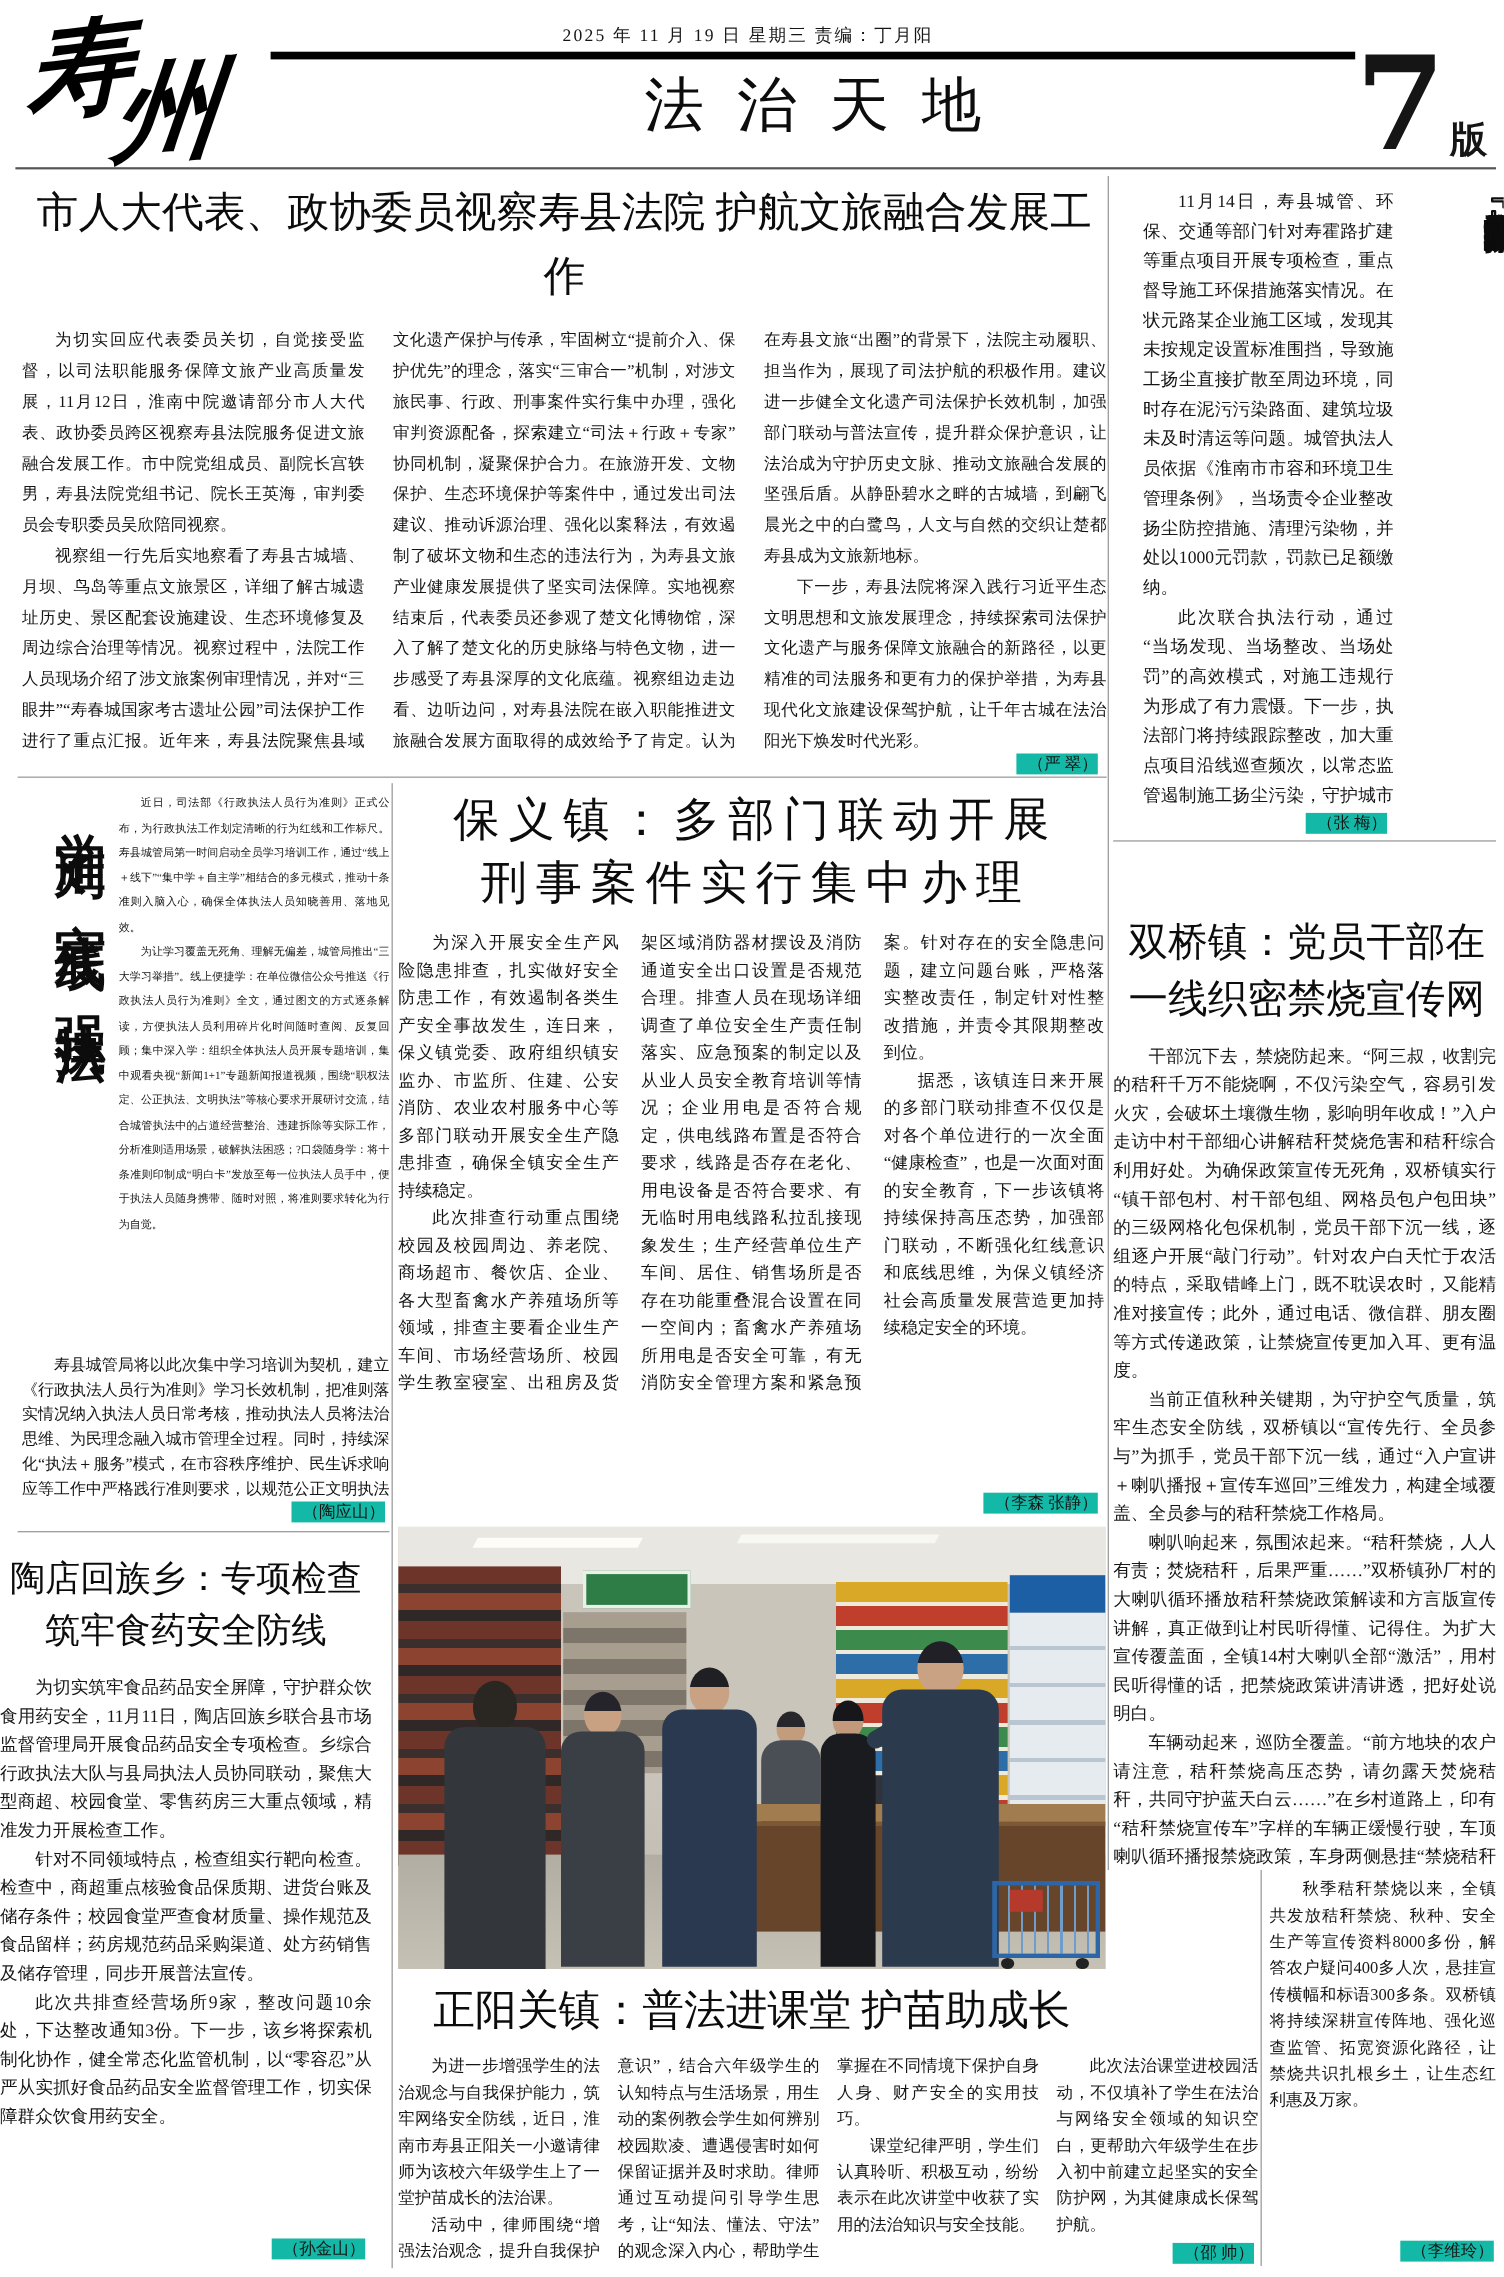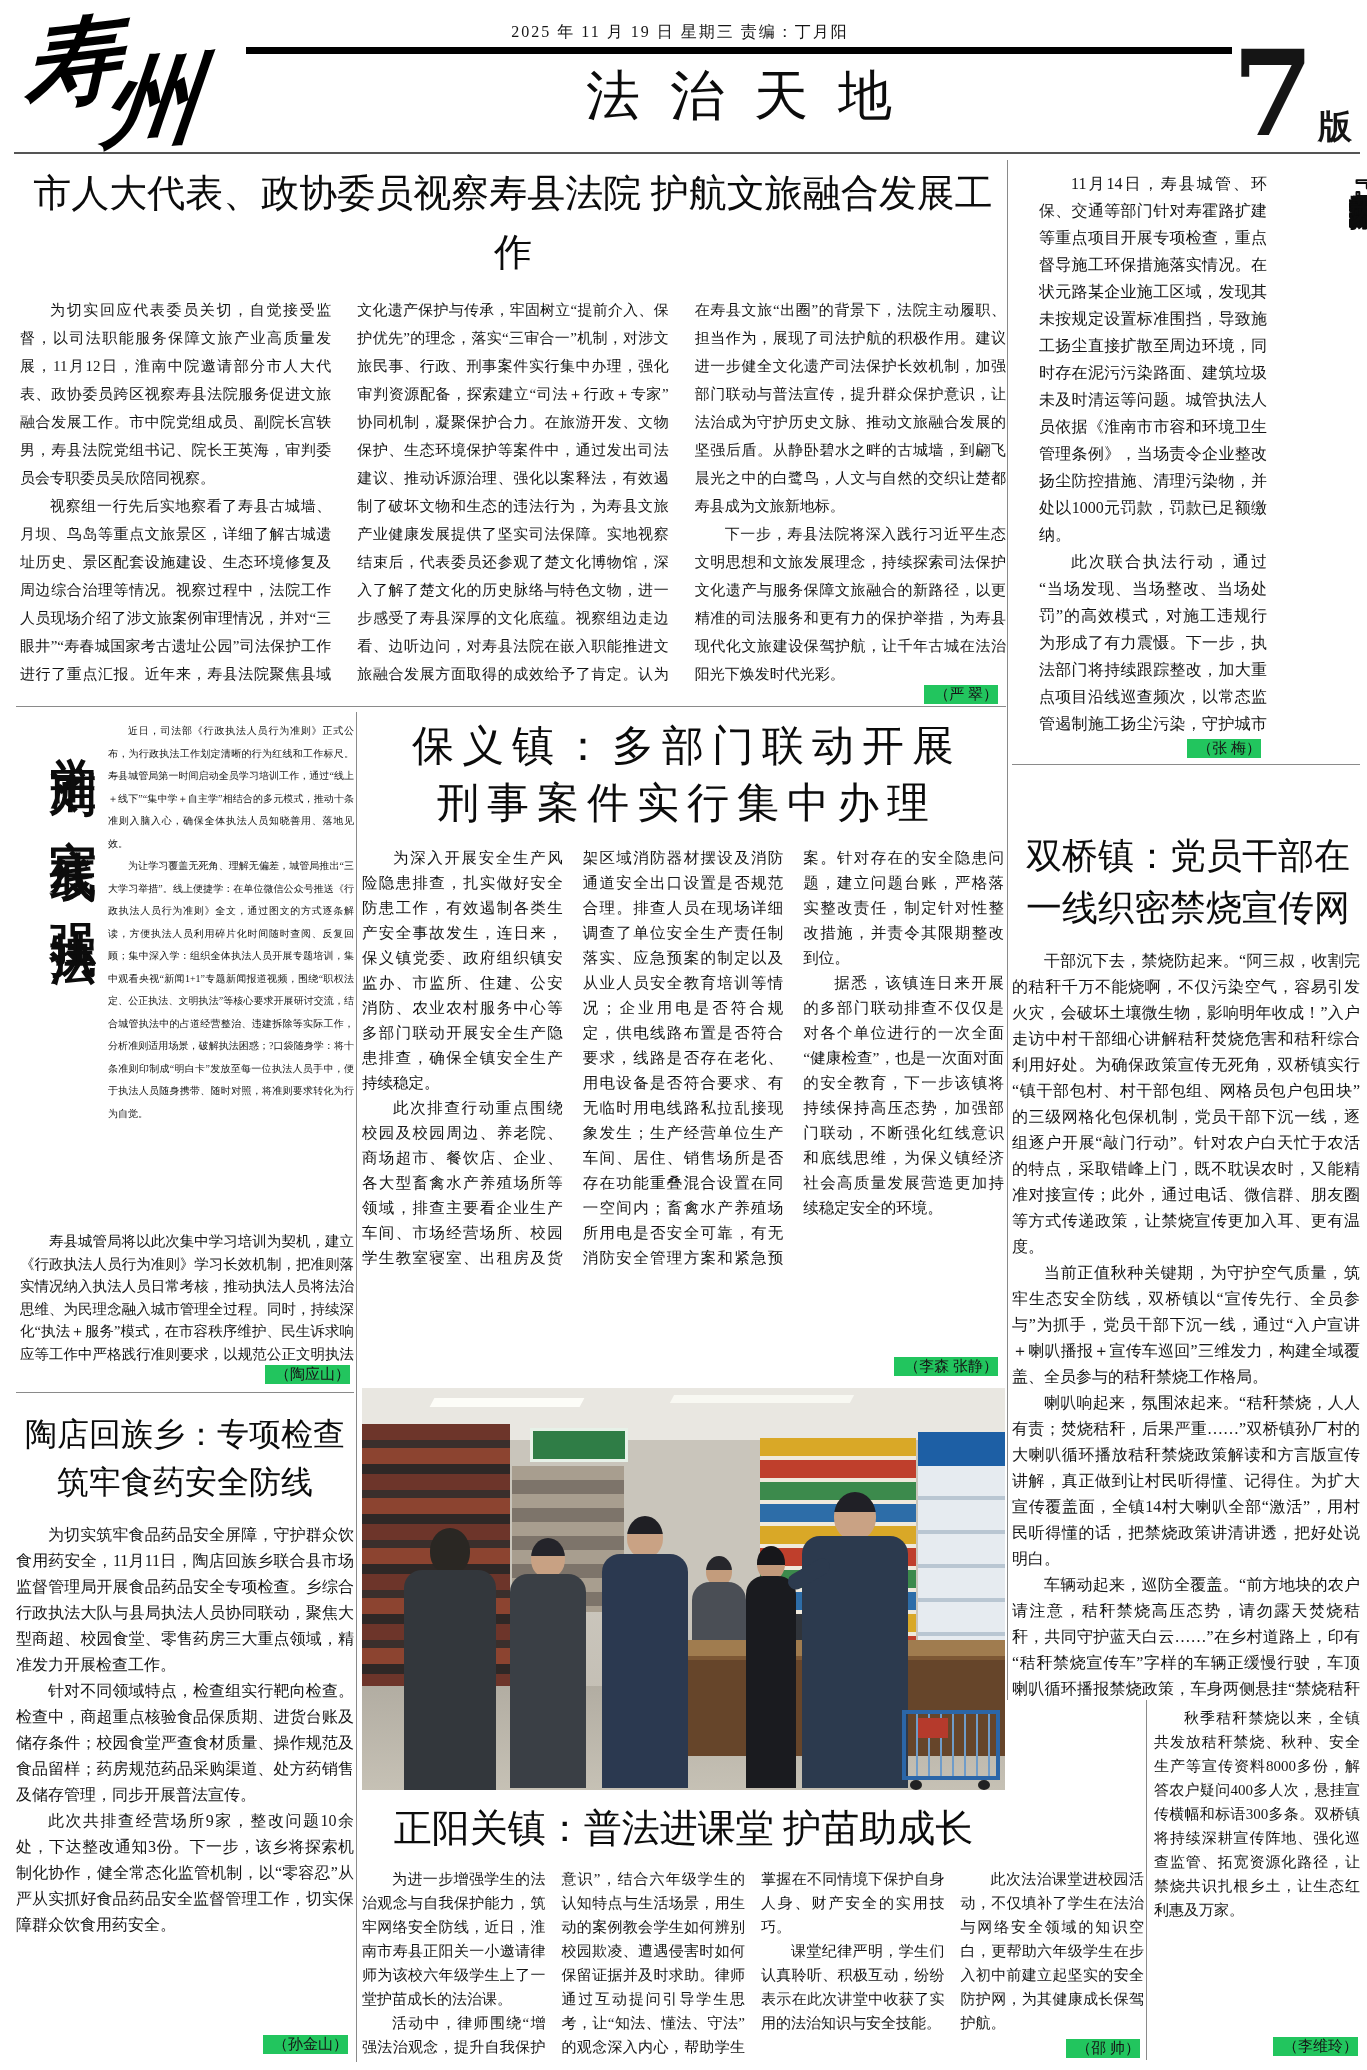--- a/index.html
+++ b/index.html
@@ -2,21 +2,21 @@
 <html lang="zh"><head>
 <meta charset="utf-8">
 <style>
   *{margin:0;padding:0;box-sizing:border-box;}
   body{position:relative;width:1367px;height:2070px;background:#ffffff;color:#151515;
        font-family:"Liberation Serif","DejaVu Serif",serif;overflow:hidden;}
   .abs{position:absolute;}
   .hline{position:absolute;height:1px;background:#8a8a8a;}
   .vline{position:absolute;width:1px;background:#8a8a8a;}
   .bodytxt p{margin:0;text-indent:2em;text-align:justify;}
-  .byline-abs{position:absolute;background:#22c55e;padding-left:10px;font-size:15px;}
+  .byline-abs{position:absolute;background:#14b8a6;padding-left:10px;font-size:15px;}
   .headline{font-weight:400;text-align:center;color:#0c0c0c;}
   .vtitle{writing-mode:vertical-rl;text-orientation:upright;font-weight:900;color:#0c0c0c;}
   .mast{font-weight:900;font-style:italic;color:#000;}
   .ph-el{position:absolute;}
   .pfig{position:absolute;}
   .pfig .head{margin:0 auto;border-radius:50% 50% 46% 46%;}
   .pfig .torso{border-radius:18px 18px 0 0;margin-top:-4px;width:100%;}
 </style>
 </head>
 <body>
@@ -94,21 +94,21 @@
     <p>为让学习覆盖无死角、理解无偏差，城管局推出“三大学习举措”。线上便捷学：在单位微信公众号推送《行政执法人员行为准则》全文，通过图文的方式逐条解读，方便执法人员利用碎片化时间随时查阅、反复回顾；集中深入学：组织全体执法人员开展专题培训，集中观看央视“新闻1+1”专题新闻报道视频，围绕“职权法定、公正执法、文明执法”等核心要求开展研讨交流，结合城管执法中的占道经营整治、违建拆除等实际工作，分析准则适用场景，破解执法困惑；?口袋随身学：将十条准则印制成“明白卡”发放至每一位执法人员手中，便于执法人员随身携带、随时对照，将准则要求转化为行为自觉。</p>
   </div>
   <div class="bodytxt" style="position:absolute;left:4px;top:518px;width:334px;height:132px;font-size:14.5px;line-height:22.5px;overflow:hidden;">
     <p>寿县城管局将以此次集中学习培训为契机，建立《行政执法人员行为准则》学习长效机制，把准则落实情况纳入执法人员日常考核，推动执法人员将法治思维、为民理念融入城市管理全过程。同时，持续深化“执法＋服务”模式，在市容秩序维护、民生诉求响应等工作中严格践行准则要求，以规范公正文明执法行为，杜绝行政执法乱象，提升群众获得感、幸福感、安全感，为寿县高质量发展营造良好法治环境。</p>
   </div>
   <span class="byline-abs" style="right:4px;bottom:4px;">（陶应山）</span>
 </section>
 
 <div class="hline" style="left:16px;top:1392px;width:338px;"></div>
 
-<section class="abs" style="left:16px;top:1400px;width:338px;height:660px;">
+<section class="abs" style="left:0;top:1400px;width:338px;height:660px;">
   <div class="headline" style="margin-top:10px;font-size:32px;line-height:1.5;">
     <div>陶店回族乡：专项检查</div>
     <div>筑牢食药安全防线</div>
   </div>
   <div class="bodytxt" style="margin-top:16px;height:510px;font-size:16px;line-height:26px;overflow:hidden;">
     <p>为切实筑牢食品药品安全屏障，守护群众饮食用药安全，11月11日，陶店回族乡联合县市场监督管理局开展食品药品安全专项检查。乡综合行政执法大队与县局执法人员协同联动，聚焦大型商超、校园食堂、零售药房三大重点领域，精准发力开展检查工作。</p>
     <p>针对不同领域特点，检查组实行靶向检查。检查中，商超重点核验食品保质期、进货台账及储存条件；校园食堂严查食材质量、操作规范及食品留样；药房规范药品采购渠道、处方药销售及储存管理，同步开展普法宣传。</p>
     <p>此次共排查经营场所9家，整改问题10余处，下达整改通知3份。下一步，该乡将探索机制化协作，健全常态化监管机制，以“零容忍”从严从实抓好食品药品安全监督管理工作，切实保障群众饮食用药安全。</p>
   </div>
   <span class="byline-abs" style="right:6px;bottom:6px;">（孙金山）</span>

